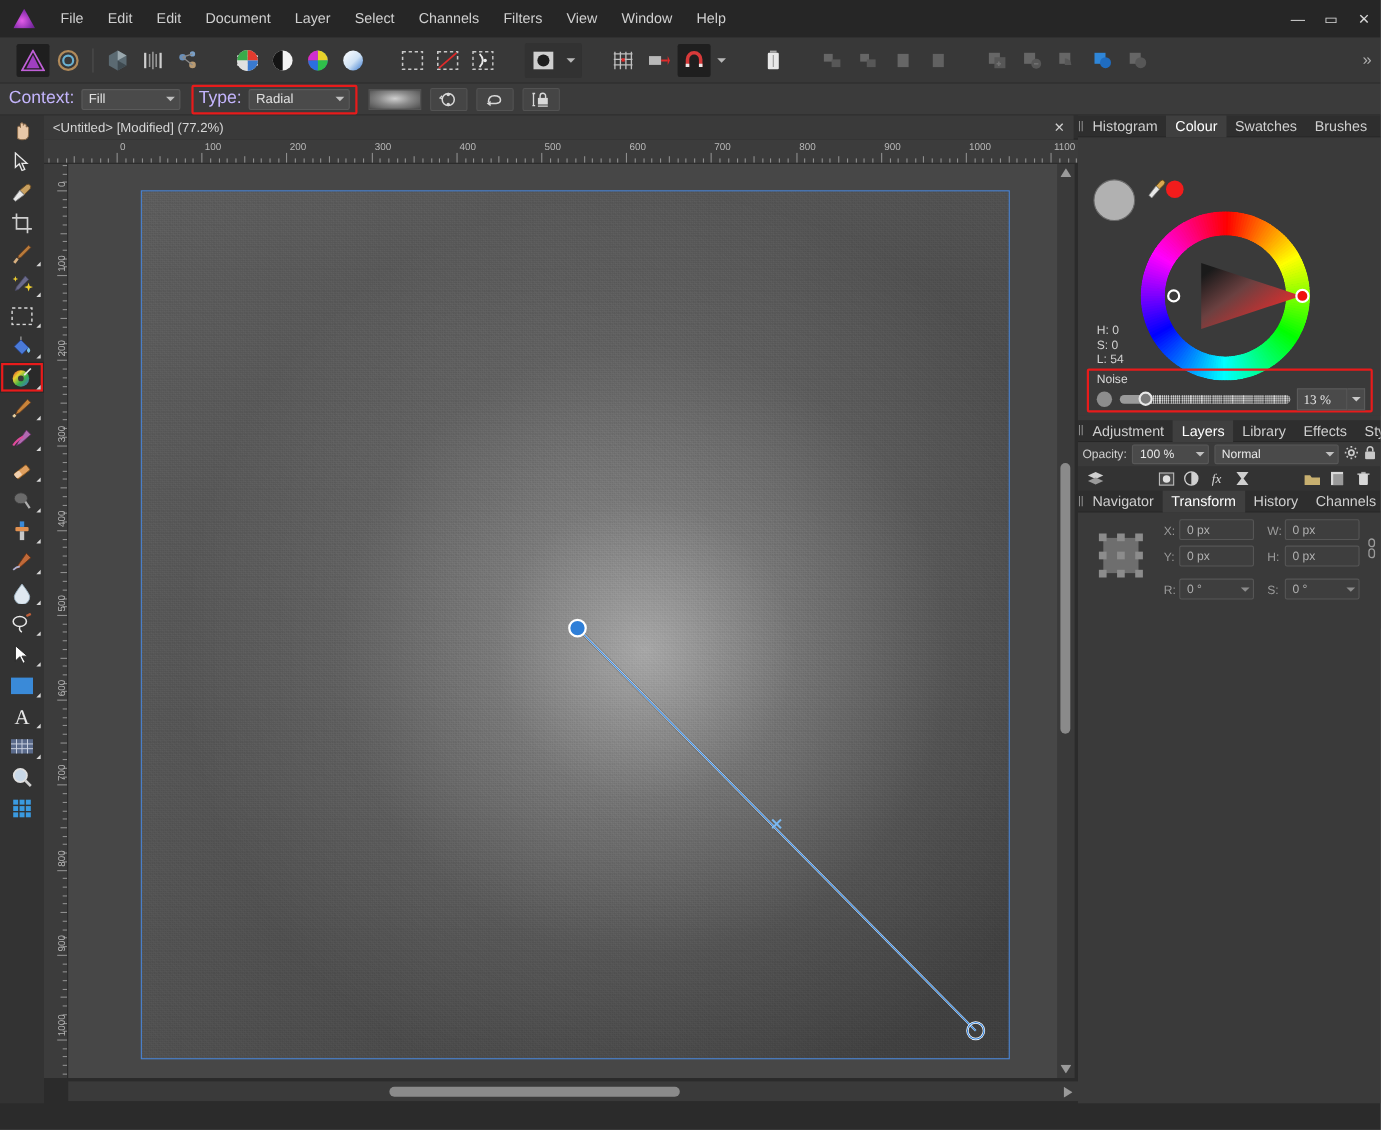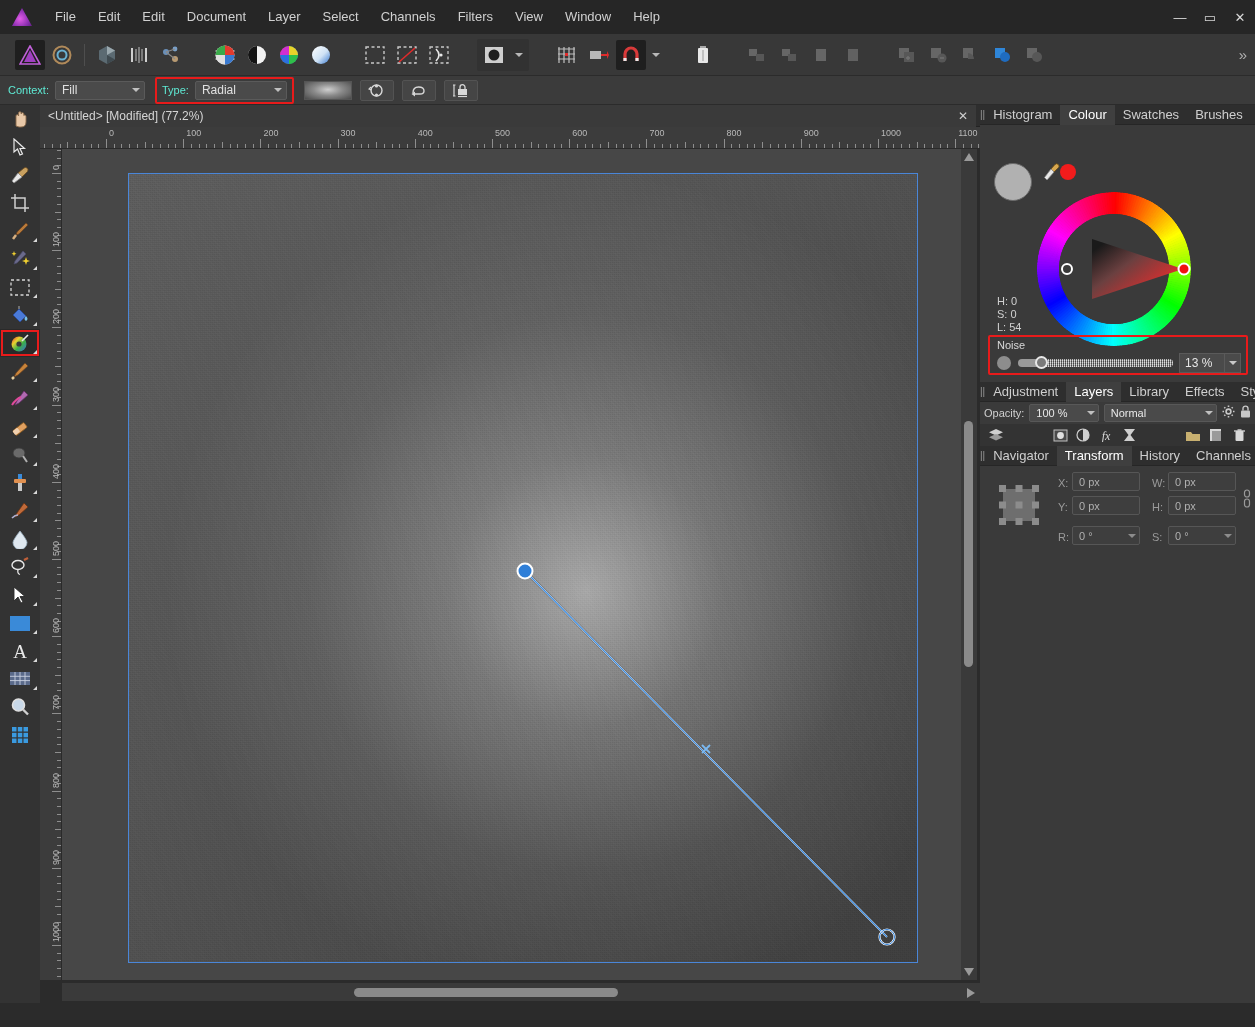--- a/index.html
+++ b/index.html
@@ -58,21 +58,21 @@
     border-top: 4px solid #b8b8b8; margin: 0 5px;
   }
   .chev-more { color: #b0b0b0; font-size: 15px; margin-left: auto; margin-right: 8px; }
 
   
   .ctxbar {
     position: absolute; left: 0; top: 76px; width: 1255px; height: 29px;
     background: #3b3b3b; border-bottom: 1px solid #2b2b2b;
     display: flex; align-items: center; padding-left: 8px;
   }
-  .ctx-label { font-size: 11px; color: #5eead4; margin-right: 6px; }
+  .ctx-label { font-size: 16px; color: #c4b5fd; margin-right: 6px; }
   .ctx-select {
     height: 19px; background: #4a4a4a; border: 1px solid #5a5a5a; border-radius: 2px;
     display: flex; align-items: center; padding: 0 4px 0 6px;
     font-size: 12px; color: #e0e0e0; position: relative;
   }
   .ctx-select .val { flex: 1; }
   .ctx-select .dd {
     width: 0; height: 0; border-left: 4px solid transparent; border-right: 4px solid transparent;
     border-top: 4px solid #c0c0c0; margin-left: 10px;
   }
@@ -203,21 +203,21 @@
     position: absolute; left: 80px; top: 39px; width: 16px; height: 16px;
     border-radius: 50%; background: #f21c1c;
   }
   .wheel-wrap { position: absolute; left: 52px; top: 62px; width: 164px; height: 164px; }
   .hs-text { position: absolute; left: 17px; top: 170px; font-size: 11px; color: #d0d0d0; line-height: 13px; }
 
   .noisebox {
     position: absolute; left: 8px; top: 210px; width: 260px; height: 40px;
   }
   .noise-title { font-size: 11px; color: #d8d8d8; padding: 2px 0 0 7px; }
-  .noiserow { display: flex; align-items: center; padding: 2px 5px 0 7px; }
+  .noiserow { display: flex; align-items: center; padding: 2px 5px 0 7px; font-family: Liberation Serif, serif; }
   .noise-knob { width: 14px; height: 14px; border-radius: 50%; background: #8d8d8d; }
   .noise-track {
     flex: 1; height: 8px; margin: 0 6px 0 7px; border-radius: 4px; position: relative;
     background: linear-gradient(90deg, #9a9a9a 0%, #9a9a9a 14%, #8e8e8e 14%, #8e8e8e 100%);
   }
   .noise-track .grain {
     position: absolute; left: 14%; right: 0; top: 0; bottom: 0;
     background-image: repeating-linear-gradient(90deg, rgba(255,255,255,.55) 0 1px, rgba(40,40,40,.5) 1px 2px),
                       repeating-linear-gradient(0deg, rgba(255,255,255,.3) 0 1px, rgba(0,0,0,.3) 1px 2px);
     border-radius: 0 4px 4px 0;

